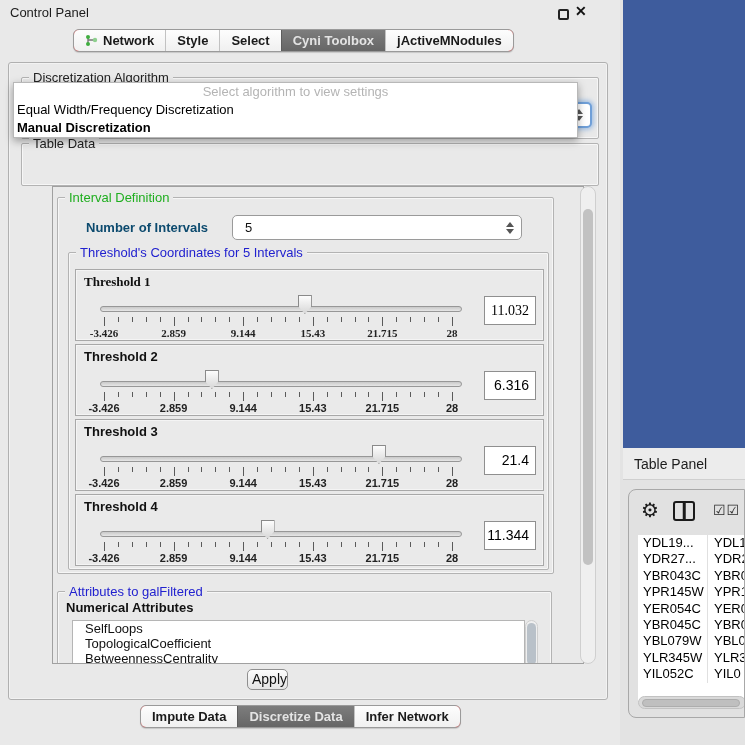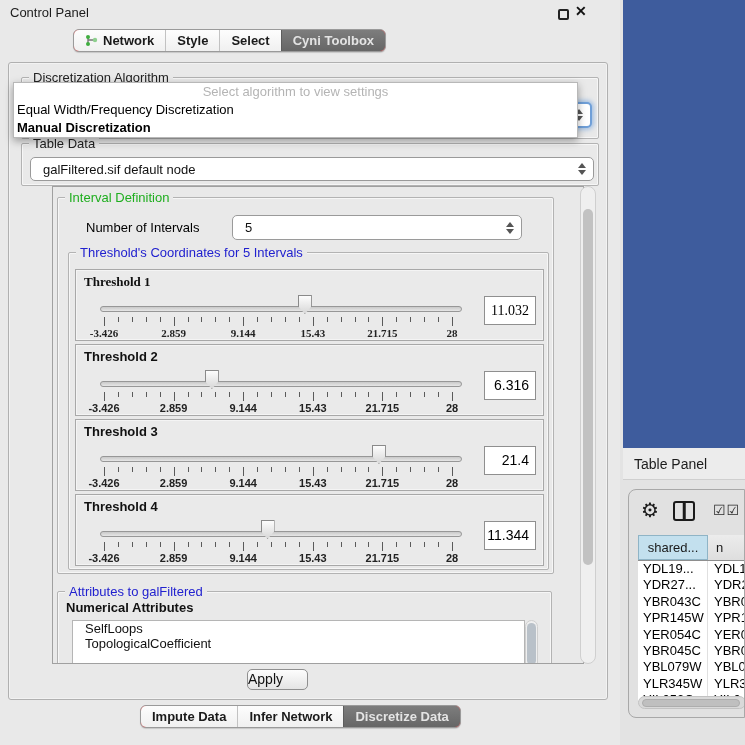--- a/index.html
+++ b/index.html
@@ -59,21 +59,21 @@
   .tick.minor{height:5px;}
   .tick-lab{position:absolute;top:57px;transform:translateX(-50%);font-size:11px;font-weight:bold;color:#222;}
   .thr-value{position:absolute;left:408px;top:26px;width:52px;height:29px;background:#fff;border:1px solid #8f8f8f;font-size:14px;color:#000;text-align:right;line-height:27px;padding-right:6px;}
 
   
   #attr-list{position:absolute;left:14px;top:28px;width:453px;height:60px;background:#fff;border:1px solid #b5b5b5;overflow:hidden;}
   #attr-list .li{font-size:13px;color:#111;line-height:15px;padding-left:12px;white-space:nowrap;}
   #attr-vsb{left:467px;top:28px;width:13px;height:60px;}
   #attr-vsb .thumb{top:2px;height:42px;left:1px;width:9px;background:#b9c1c9;}
 
-  #apply-btn{position:absolute;left:247px;top:669px;width:61px;height:21px;border:1px solid #8f8f8f;border-radius:5px;background:linear-gradient(#fdfdfd,#e4e4e4);font-size:14px;color:#111;text-align:left;line-height:19px;}
+  #apply-btn{position:absolute;left:247px;top:669px;width:41px;height:21px;border:1px solid #8f8f8f;border-radius:5px;background:linear-gradient(#fdfdfd,#e4e4e4);font-size:14px;color:#111;text-align:right;line-height:19px;}
 
   
   #net-frame{position:absolute;left:623px;top:0;width:122px;height:448px;background:var(--c-frame_blue);}
 
   
   #tp-bar{position:absolute;left:623px;top:448px;width:122px;height:32px;background:#ececec;border-bottom:1px solid #cfcfcf;}
   #tp-title{position:absolute;left:11px;top:8px;font-size:14px;color:#1c1c1c;}
   #tp-box{position:absolute;left:628px;top:489px;width:117px;height:229px;background:#e1e1e1;border:1px solid #a8a8a8;border-radius:8px 0 0 8px;overflow:hidden;}
   #tp-toolbar{position:absolute;left:0;top:6px;width:117px;height:32px;}
   #gear{position:absolute;left:12px;top:2px;font-size:20px;color:#1a1a1a;}
@@ -114,60 +114,56 @@
       </div>
       <div class="tabseg">
         <span>Style</span>
       </div>
       <div class="tabseg">
         <span>Select</span>
       </div>
       <div class="tabseg sel">
         <span>Cyni Toolbox</span>
       </div>
+      <div class="tabseg">
+        <span>jActiveMNodules</span>
+      </div>
     </div>
 
   <div id="main-panel">
 
     <div class="group" style="left:12px;top:14px;width:578px;height:62px;">
       <span class="group-label bold">Discretization Algorithm</span>
       <div class="combo focus" style="left:8px;top:24px;width:562px;height:26px;">
         <span class="stepper">
             <i class="up"></i>
             <i class="dn"></i>
           </span>
       </div>
     </div>
 
     <div class="group" style="left:12px;top:80px;width:578px;height:43px;">
       <span class="group-label bold">Table Data</span>
-      <div class="combo" style="left:8px;top:13px;width:564px;height:24px;">
-        <span>galFiltered.sif default node</span>
-        <span class="stepper">
-            <i class="up"></i>
-            <i class="dn"></i>
-          </span>
-      </div>
     </div>
   </div>
 
   <div id="algo-popup">
     <div class="prompt">Select algorithm to view settings</div>
     <div id="popup-items">
         <div class="pitem">Equal Width/Frequency Discretization</div>
         <div class="pitem sel">Manual Discretization</div>
       </div>
   </div>
 
   <div id="viewport">
 
     <div class="group" style="left:4px;top:10px;width:497px;height:377px;">
       <span class="group-label green">Interval Definition</span>
 
-      <span style="position:absolute;left:28px;top:22px;font-size:13px;font-weight:normal;color:#000000;">Number of Intervals</span>
+      <span style="position:absolute;left:28px;top:22px;font-size:13px;font-weight:bold;color:#0c4a6e;">Number of Intervals</span>
       <div class="combo" style="left:174px;top:17px;width:290px;height:25px;">
         <span>5</span>
         <span class="stepper">
             <i class="up"></i>
             <i class="dn"></i>
           </span>
       </div>
 
       <div class="group" style="left:10px;top:54px;width:481px;height:318px;">
         <span class="group-label blue">Threshold's Coordinates for 5 Intervals</span>
@@ -327,66 +323,63 @@
           </div>
       </div>
     </div>
 
     <div class="group" style="left:4px;top:404px;width:495px;height:100px;">
       <span class="group-label blue">Attributes to galFiltered</span>
       <span style="position:absolute;left:8px;top:8px;font-size:13px;font-weight:bold;color:#111;">Numerical Attributes</span>
       <div id="attr-list">
           <div class="li">SelfLoops</div>
           <div class="li">TopologicalCoefficient</div>
+          <div class="li">BetweennessCentrality</div>
         </div>
       <div id="attr-vsb" class="vsb">
           <div class="thumb"></div>
         </div>
     </div>
   </div>
 
   <div id="main-vsb" class="vsb">
       <div class="thumb"></div>
     </div>
 
   <div id="apply-btn">Apply</div>
 
   <div id="tabs-bottom" class="tabstrip">
       <div class="tabseg">
         <span>Impute Data</span>
       </div>
-      <div class="tabseg">
-        <span>Infer Network</span>
-      </div>
       <div class="tabseg sel">
         <span>Discretize Data</span>
+      </div>
+      <div class="tabseg">
+        <span>Infer Network</span>
       </div>
     </div>
 </div>
 
 <div id="net-frame">
   
 </div>
 
 <div id="tp-bar">
   <span id="tp-title">Table Panel</span>
 </div>
 <div id="tp-box">
   <div id="tp-toolbar">
     <span id="gear">⚙</span>
     <span id="splitbox">
         <i></i>
       </span>
     <span id="checks">☑☑</span>
   </div>
   <div id="tp-table">
-    <div class="tp-hrow" id="tp-head">
-        <div class="tp-hcell c1 selcol">shared...</div>
-        <div class="tp-hcell c2">n</div>
-      </div>
     <div id="tp-rows">
         <div class="tp-row">
           <div class="tp-c1">YDL19...</div>
           <div class="tp-c2">YDL1</div>
         </div>
         <div class="tp-row">
           <div class="tp-c1">YDR27...</div>
           <div class="tp-c2">YDR2</div>
         </div>
         <div class="tp-row">

